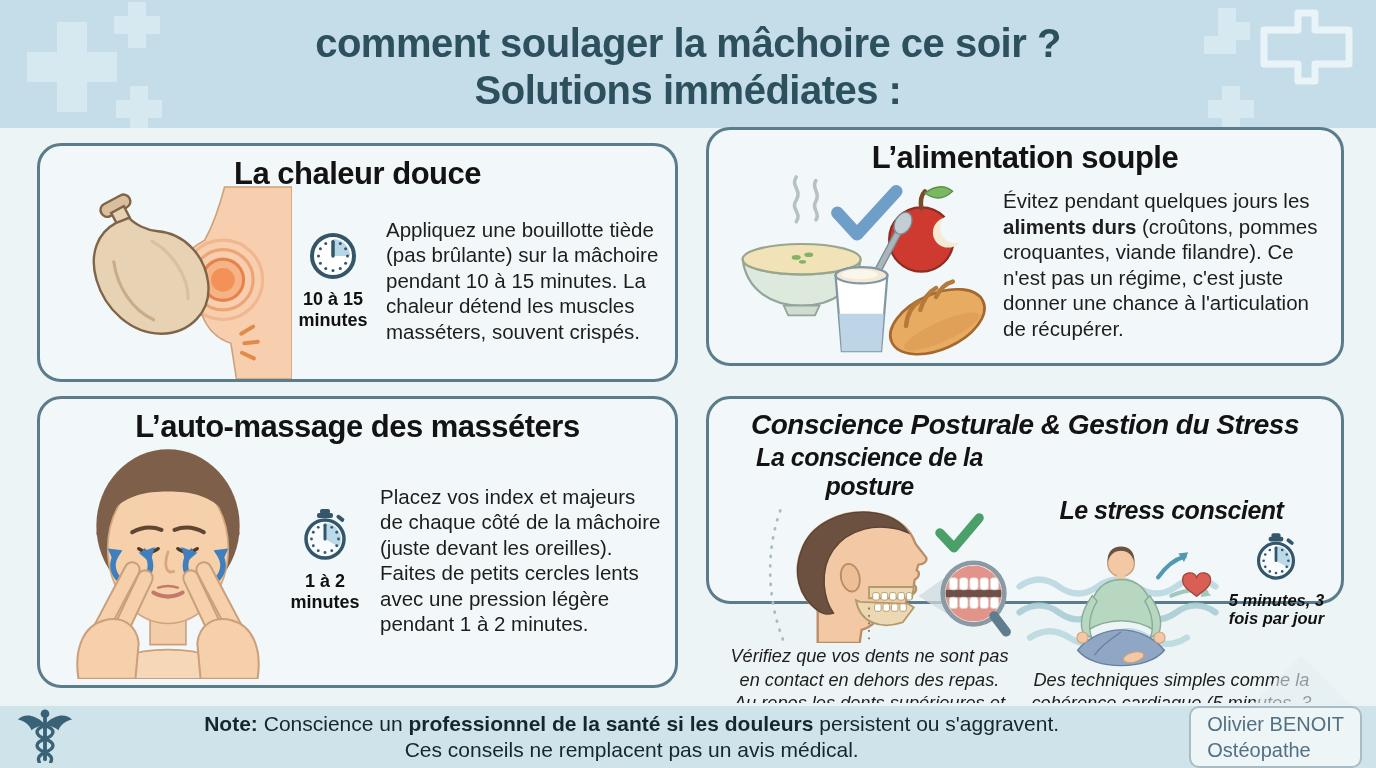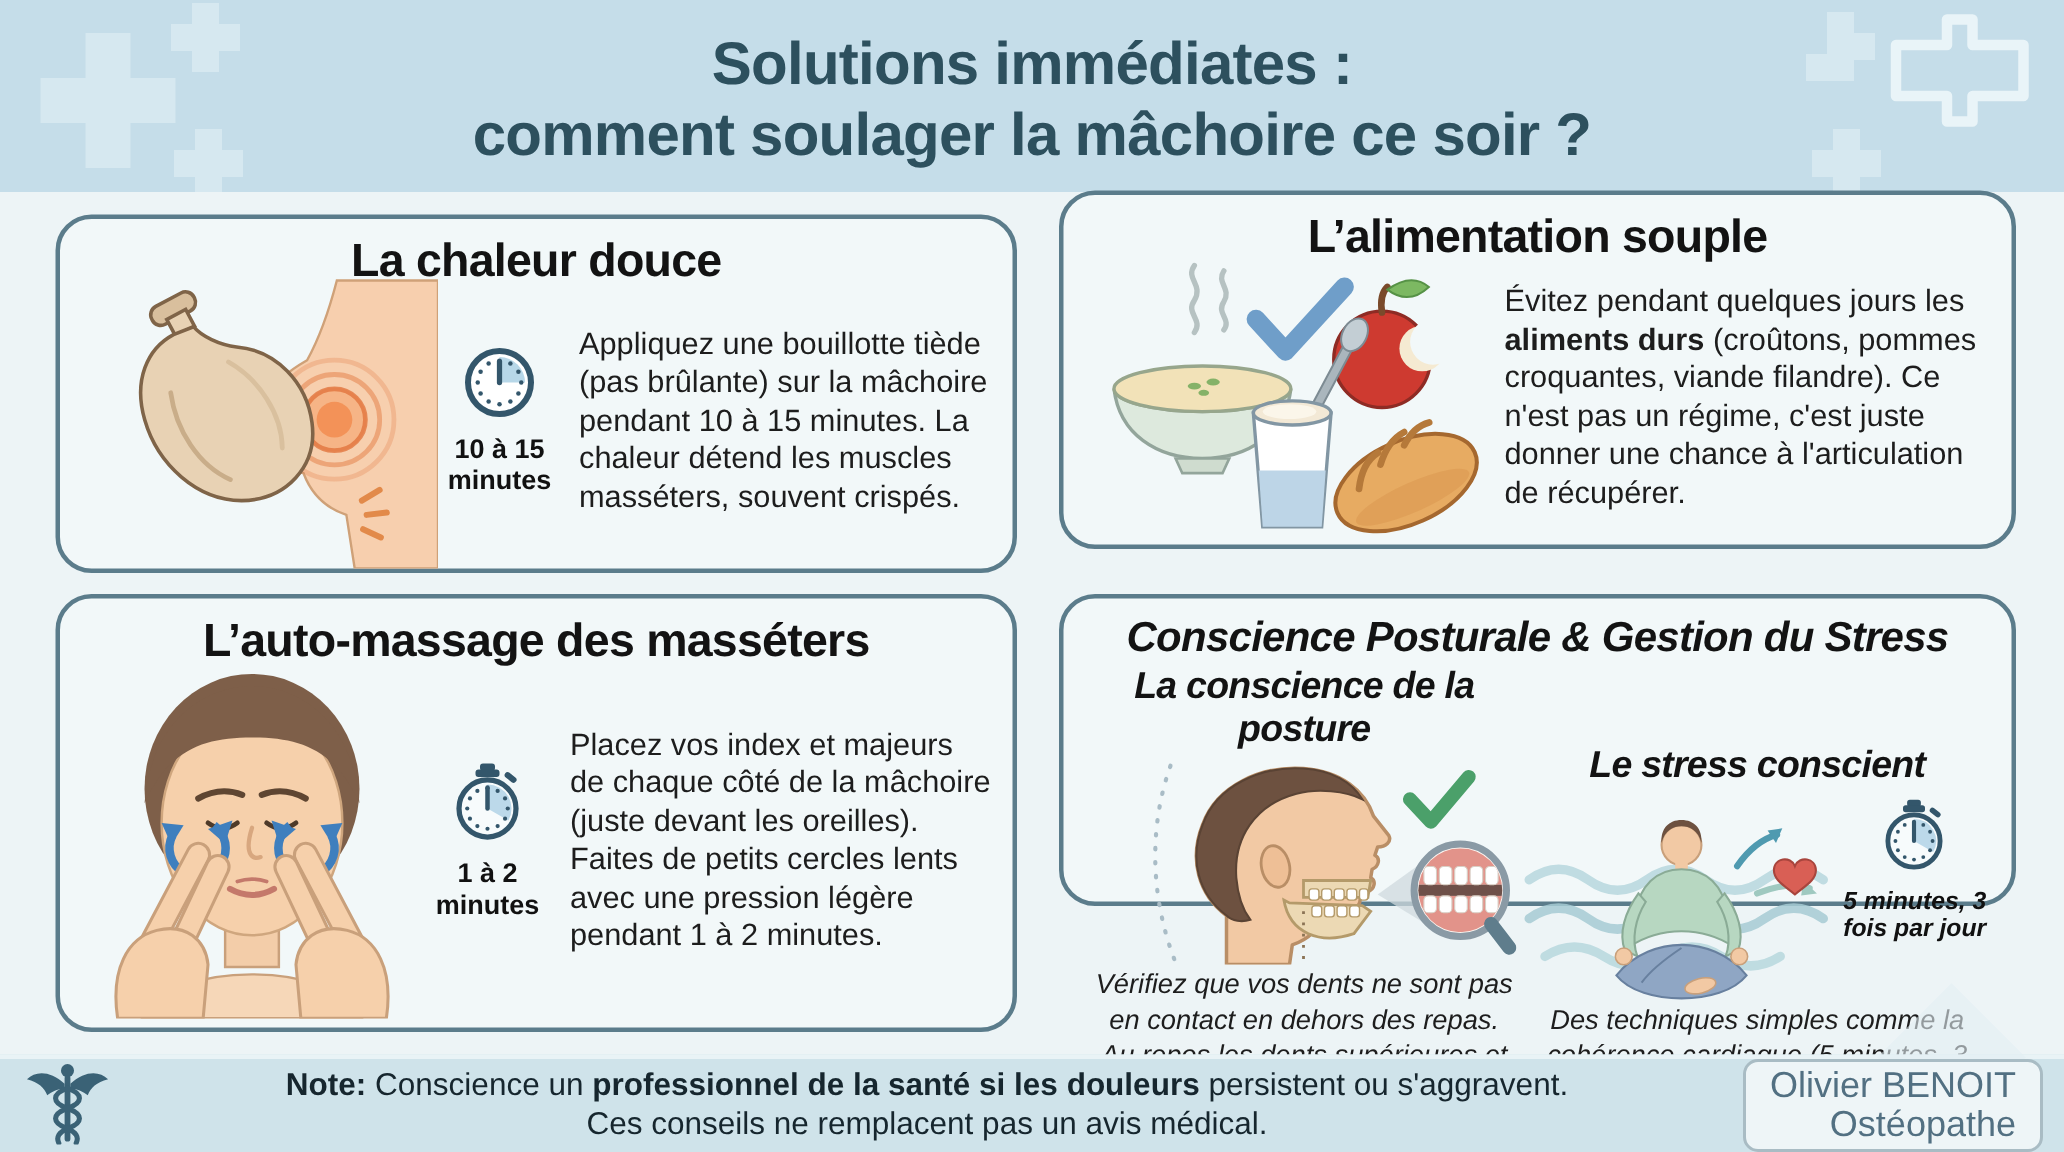--- a/index.html
+++ b/index.html
@@ -66,21 +66,21 @@
   
   .footer {
     position:absolute; left:0; bottom:0; width:1376px; height:65px;
     background:#cfe3ea; border-top:3px solid #e9f3f6;
     display:flex; align-items:center;
   }
   .footer-note { flex:1; text-align:center; font-size:21px; line-height:26px; color:#16262e; }
   .credit-badge {
     position:relative; z-index:2; margin-right:14px; padding:3px 16px;
     background:#eef5f7; border:2px solid #a9bcc4; border-radius:10px;
-    text-align:right; font-size:24px; line-height:26px; color:#527082;
+    text-align:left; font-size:20px; line-height:26px; color:#527082;
   }
   .badge-glow {
     position:absolute; right:40px; bottom:28px; width:70px; height:70px;
     background:#e3eef3; transform:rotate(45deg); opacity:.6; z-index:1;
   }
   .caduceus-wrap { margin-left:16px; flex:0 0 auto; }
 </style>
 </head>
 <body>
 
@@ -93,22 +93,22 @@
     </g>
   </svg>
   <svg class="deco" style="right:0;" width="230" height="128" viewBox="0 0 230 128">
     <g fill="#d6e8f0">
       <path d="M72 8h18v14h14v18h-14v14H72V54H58V36h14z"></path>
       <path d="M76 86h18v14h14v18H94v10H76v-10H62v-18h14z"></path>
     </g>
     <path d="M138 32h34v-17h17v17h34v34h-34v17h-17v-17h-34z" transform="translate(-20,-2)" fill="none" stroke="#e9f4f8" stroke-width="7" stroke-linejoin="round"></path>
   </svg>
   <div class="title">
+    <div>comment soulager la mâchoire ce soir ?</div>
     <div>Solutions immédiates :</div>
-    <div>comment soulager la mâchoire ce soir ?</div>
   </div>
 </div>
 
 <div class="panel" id="panel-heat">
   <div class="panel-title">La chaleur douce</div>
   <div class="panel-row">
     <svg class="illus" width="238" height="196" viewBox="0 0 300 247">
 
       <path d="M300 5 L215 5 C208 32 200 54 190 72 C176 80 163 90 162 99 C171 105 165 108 167 112
                C160 118 163 125 171 127 C163 133 165 143 175 145 C171 155 175 165 187 167

